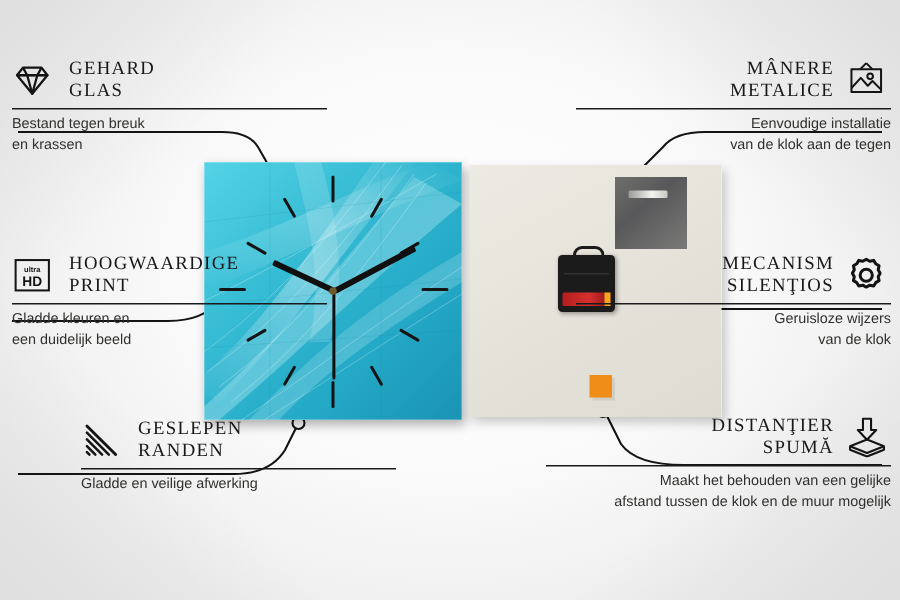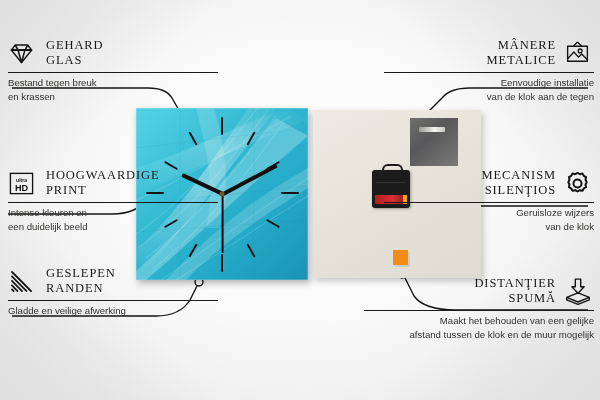--- a/index.html
+++ b/index.html
@@ -231,26 +231,26 @@
           <text x="14" y="21.5" font-family="Liberation Sans, sans-serif" font-size="9.5" font-weight="700" text-anchor="middle" fill="#141414">HD</text>
         </svg>
       </span>
       <span class="ftitle">
         <span>HOOGWAARDIGE</span><br>
         <span>PRINT</span>
       </span>
     </div>
     <div class="frule"></div>
     <div class="fdesc">
-      <span>Intense kleuren en</span><br>
+      <span>Gladde kleuren en</span><br>
       <span>een duidelijk beeld</span>
     </div>
   </div>
 
-  <div class="feature left" style="top:266px;">
+  <div class="feature left" style="top:278px;margin-left:46px;">
     <div class="fhead">
       <span class="ficon">
         <svg width="27" height="27" viewBox="0 0 24 24" stroke="#141414" fill="none" stroke-width="1.5" stroke-linecap="round">
           <path d="M3.5 3.5 L20.5 20.5" stroke-width="1.7"></path>
           <path d="M3.5 7.5 L16.5 20.5"></path>
           <path d="M3.5 11.5 L12.5 20.5"></path>
           <path d="M3.5 15.5 L8.5 20.5"></path>
           <path d="M3.5 19 L5 20.5"></path>
         </svg>
       </span>

